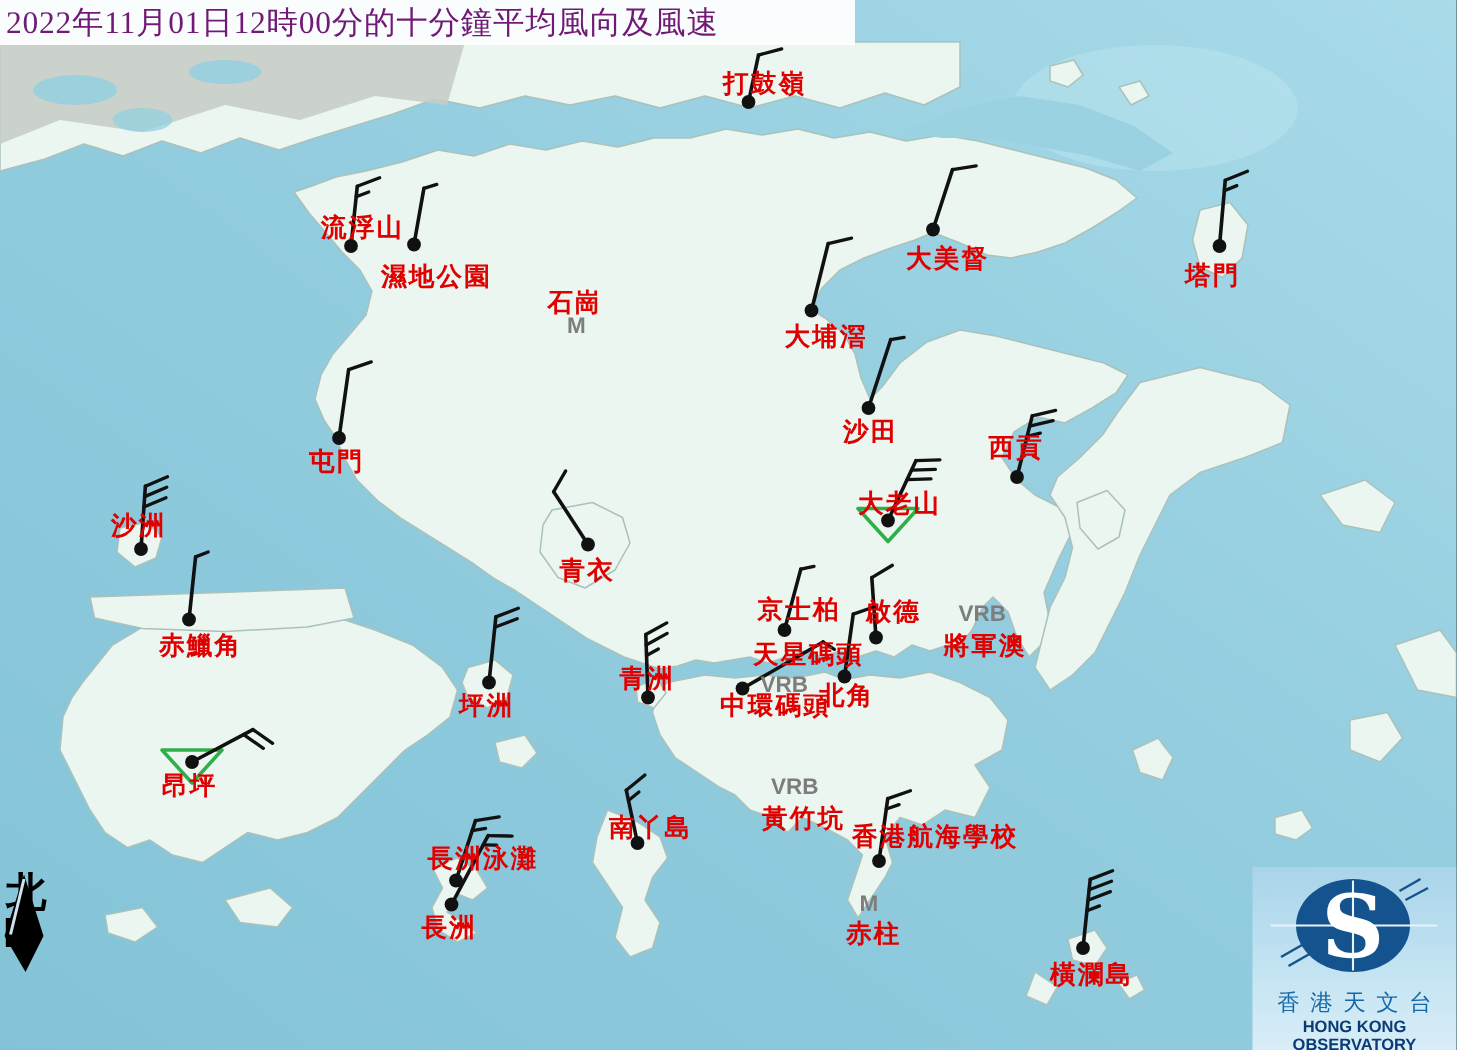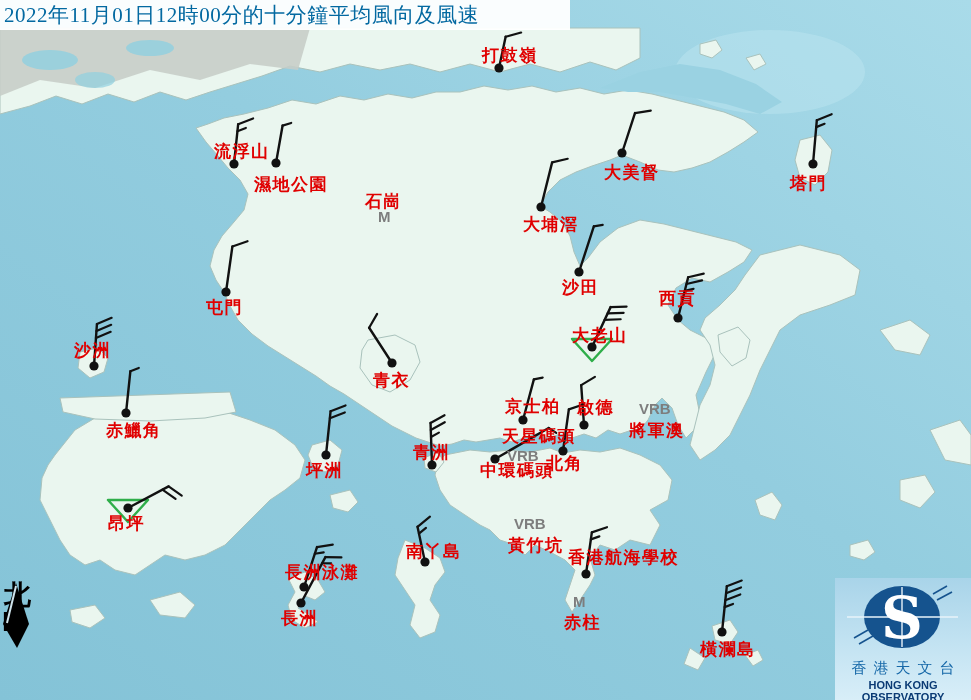--- a/index.html
+++ b/index.html
@@ -5,21 +5,21 @@
   html,body{margin:0;padding:0;background:#555;}
   .stage{
     position:relative;width:971px;height:700px;overflow:hidden;
     font-family:"Liberation Serif","DejaVu Serif",serif;
     background:#8ecbdd;
   }
   .stage svg{position:absolute;left:0;top:0;}
   .title-bar{
     position:absolute;left:0;top:0;width:566px;height:30px;
     background:rgba(255,255,255,0.95);
-    font-size:21px;color:#0369a1;line-height:30px;padding-left:4px;
+    font-size:21px;color:#701a75;line-height:30px;padding-left:4px;
     letter-spacing:0.5px;white-space:nowrap;
     font-family:"Liberation Serif","DejaVu Serif",serif;
   }
   .compass{position:absolute;left:2px;top:582px;width:40px;text-align:left;color:#000;}
   .compass .cn{font-size:27px;line-height:27px;font-weight:bold;display:block;margin-left:2px;}
   .compass .n{font-size:28px;line-height:26px;font-weight:bold;display:block;font-family:"Liberation Sans","DejaVu Sans",sans-serif;}
   .logo{
     position:absolute;left:835px;top:578px;width:136px;height:122px;
     background:linear-gradient(180deg,#a9d4e9 0%,#c3e3f2 55%,#d8eef8 100%);
     text-align:center;

